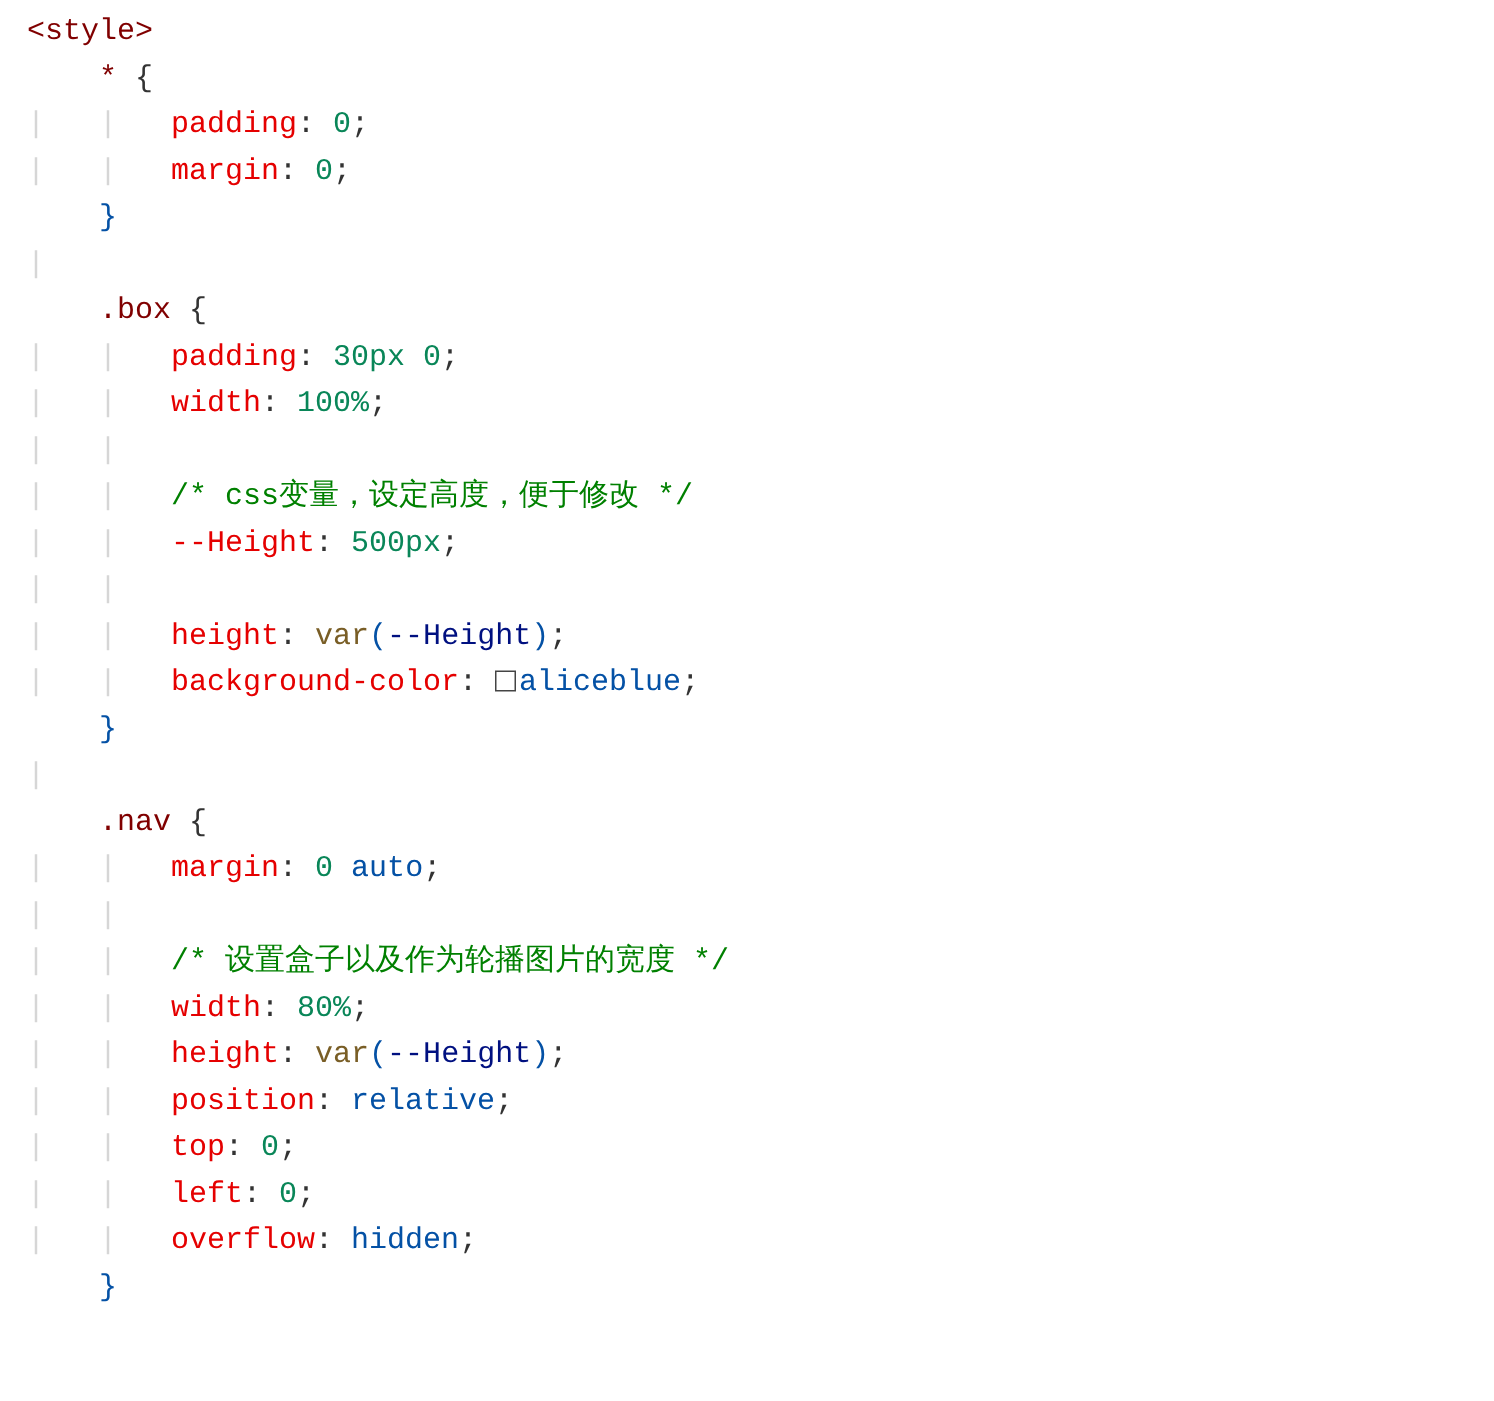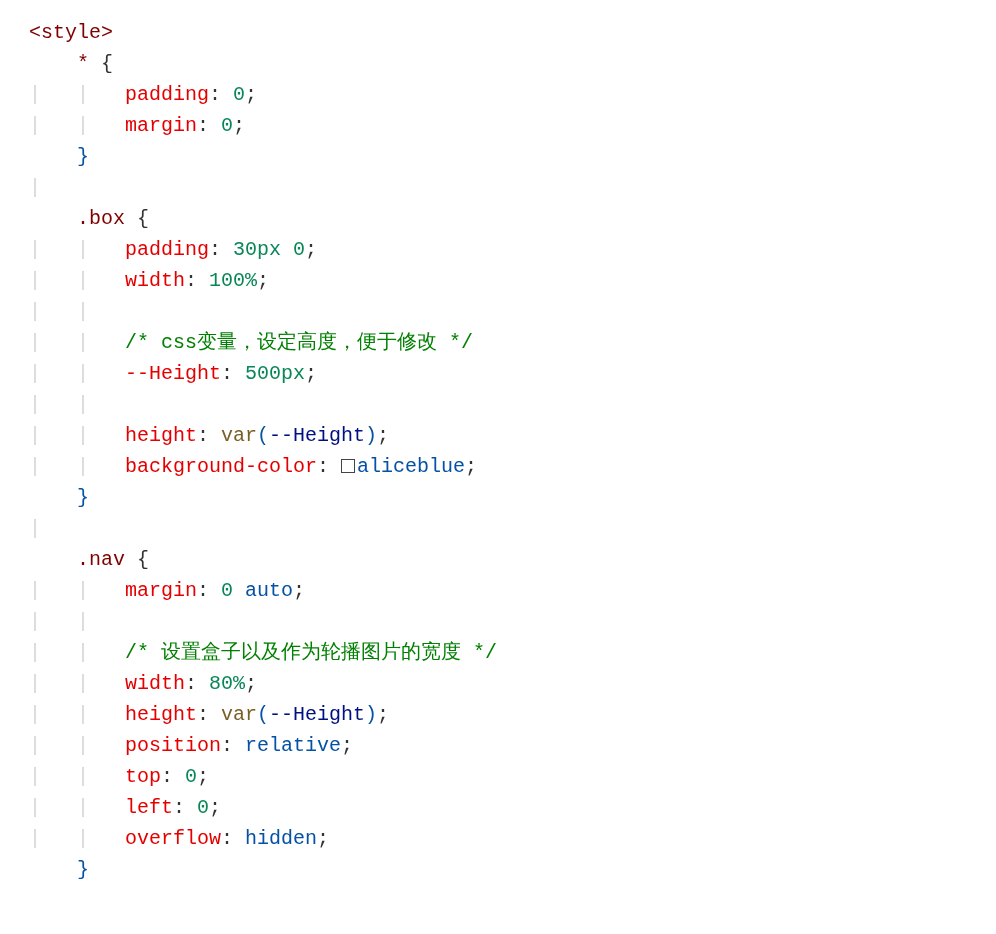--- a/index.html
+++ b/index.html
@@ -31,21 +31,21 @@
     height: 14px;
     border: 1.4px solid #444;
     vertical-align: -1px;
     margin-right: 2px;
     background: #ffffff;
   }
 </style>
 </head>
 <body>
 
-<pre style="margin:11px;font-family:inherit;font-size:inherit;"><span class="line"><span class="tag">&lt;style&gt;</span></span>
+<pre style="margin:0;font-family:inherit;font-size:inherit;"><span class="line"><span class="tag">&lt;style&gt;</span></span>
 <span class="line"><span class="guide">    </span><span class="selector">*</span> <span class="brace">{</span></span>
 <span class="line"><span class="guide">|   |   </span><span class="property">padding</span><span class="punct">: </span><span class="value-num">0</span><span class="punct">;</span></span>
 <span class="line"><span class="guide">|   |   </span><span class="property">margin</span><span class="punct">: </span><span class="value-num">0</span><span class="punct">;</span></span>
 <span class="line"><span class="guide">    </span><span class="brace-blue">}</span></span>
 <span class="line"><span class="guide">|   </span></span>
 <span class="line"><span class="guide">    </span><span class="selector">.box</span> <span class="brace">{</span></span>
 <span class="line"><span class="guide">|   |   </span><span class="property">padding</span><span class="punct">: </span><span class="value-num">30px 0</span><span class="punct">;</span></span>
 <span class="line"><span class="guide">|   |   </span><span class="property">width</span><span class="punct">: </span><span class="value-num">100%</span><span class="punct">;</span></span>
 <span class="line"><span class="guide">|   |   </span></span>
 <span class="line"><span class="guide">|   |   </span><span class="comment">/* css变量，设定高度，便于修改 */</span></span>

